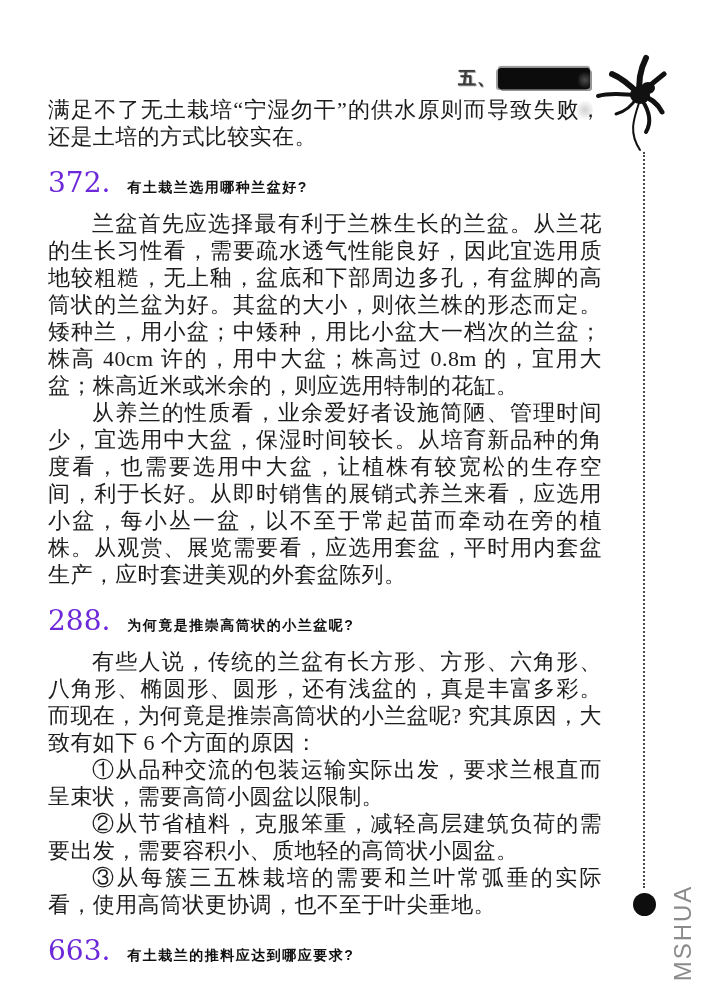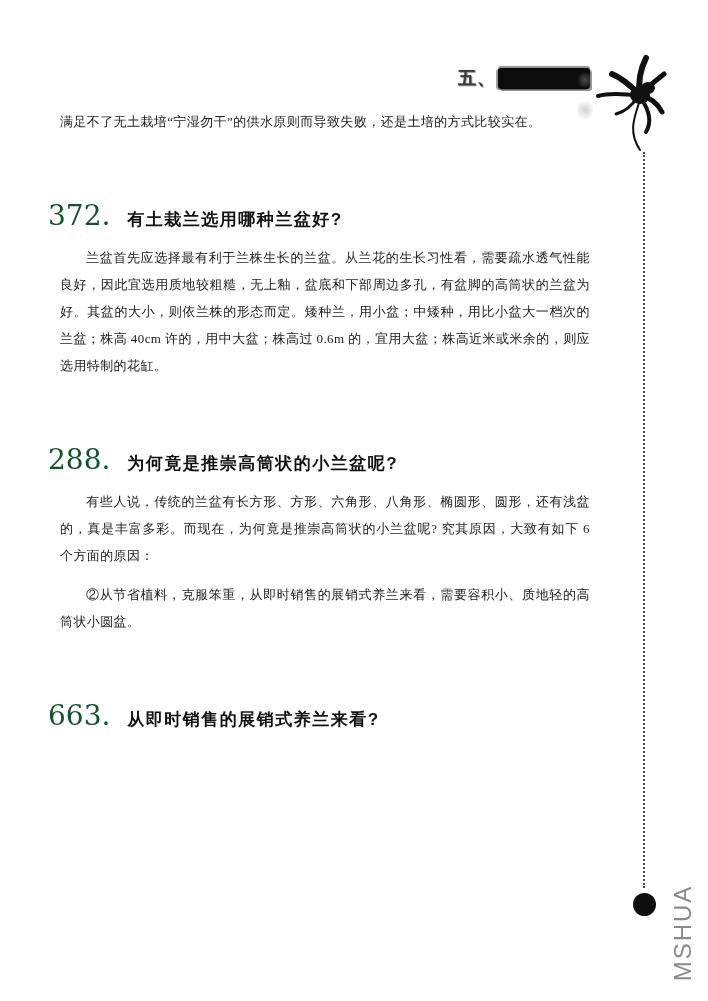--- a/index.html
+++ b/index.html
@@ -48,35 +48,34 @@
   .watermark{
     position:absolute;left:626px;top:920px;width:112px;height:26px;
     transform:rotate(-90deg);transform-origin:center;
     font-family:"Liberation Sans","DejaVu Sans",sans-serif;
     font-size:24px;letter-spacing:2px;color:#8b8b8b;text-align:center;
   }
 
   
   .content{position:absolute;left:48px;top:96px;width:554px;}
   .body-par{
-    font-size:13px;line-height:27px;text-align:justify;
-    letter-spacing:.4px;margin:12px;
+    font-size:22px;line-height:27px;text-align:justify;
+    letter-spacing:.4px;margin:0;
   }
   .indent{text-indent:2em;}
   .section-head{
     display:flex;align-items:baseline;gap:17px;margin:16px 0 11px 0;
   }
   .sec-num{
     font-family:"DejaVu Serif",serif;font-size:28px;font-weight:normal;
-    color:#14532d;
-    margin-top:48px;
+    color:#6d28d9;
   }
   .sec-title{
     font-family:"Liberation Sans","DejaVu Sans",sans-serif;
-    font-weight:bold;font-size:17px;letter-spacing:1.5px;color:#111;
+    font-weight:bold;font-size:14px;letter-spacing:1.5px;color:#111;
   }
 </style>
 </head>
 <body>
 
 <div class="page">
 
   <div class="running-head">
     <span class="chapter-prefix">五、</span>
     <span class="stamp-blob"></span>
@@ -105,28 +104,31 @@
   <div class="watermark">MSHUA</div>
 
   <div class="content">
 
     <p class="body-par">满足不了无土栽培“宁湿勿干”的供水原则而导致失败，还是土培的方式比较实在。</p>
 
     <div class="section-head">
       <span class="sec-num">372.</span>
       <span class="sec-title">有土栽兰选用哪种兰盆好?</span>
     </div>
-    <p class="body-par indent">兰盆首先应选择最有利于兰株生长的兰盆。从兰花的生长习性看，需要疏水透气性能良好，因此宜选用质地较粗糙，无上釉，盆底和下部周边多孔，有盆脚的高筒状的兰盆为好。其盆的大小，则依兰株的形态而定。矮种兰，用小盆；中矮种，用比小盆大一档次的兰盆；株高 40cm 许的，用中大盆；株高过 0.6m 的，宜用大盆；株高近米或米余的，则应选用特制的花缸。</p>
+    <p class="body-par indent">兰盆首先应选择最有利于兰株生长的兰盆。从兰花的生长习性看，需要疏水透气性能良好，因此宜选用质地较粗糙，无上釉，盆底和下部周边多孔，有盆脚的高筒状的兰盆为好。其盆的大小，则依兰株的形态而定。矮种兰，用小盆；中矮种，用比小盆大一档次的兰盆；株高 40cm 许的，用中大盆；株高过 0.8m 的，宜用大盆；株高近米或米余的，则应选用特制的花缸。</p>
+    <p class="body-par indent">从养兰的性质看，业余爱好者设施简陋、管理时间少，宜选用中大盆，保湿时间较长。从培育新品种的角度看，也需要选用中大盆，让植株有较宽松的生存空间，利于长好。从即时销售的展销式养兰来看，应选用小盆，每小丛一盆，以不至于常起苗而牵动在旁的植株。从观赏、展览需要看，应选用套盆，平时用内套盆生产，应时套进美观的外套盆陈列。</p>
 
     <div class="section-head">
       <span class="sec-num">288.</span>
       <span class="sec-title">为何竟是推崇高筒状的小兰盆呢?</span>
     </div>
     <p class="body-par indent">有些人说，传统的兰盆有长方形、方形、六角形、八角形、椭圆形、圆形，还有浅盆的，真是丰富多彩。而现在，为何竟是推崇高筒状的小兰盆呢? 究其原因，大致有如下 6 个方面的原因：</p>
-    <p class="body-par indent">②从节省植料，克服笨重，从即时销售的展销式养兰来看，需要容积小、质地轻的高筒状小圆盆。</p>
+    <p class="body-par indent">①从品种交流的包装运输实际出发，要求兰根直而呈束状，需要高筒小圆盆以限制。</p>
+    <p class="body-par indent">②从节省植料，克服笨重，减轻高层建筑负荷的需要出发，需要容积小、质地轻的高筒状小圆盆。</p>
+    <p class="body-par indent">③从每簇三五株栽培的需要和兰叶常弧垂的实际看，使用高筒状更协调，也不至于叶尖垂地。</p>
 
     <div class="section-head">
       <span class="sec-num">663.</span>
-      <span class="sec-title">从即时销售的展销式养兰来看?</span>
+      <span class="sec-title">有土栽兰的推料应达到哪应要求?</span>
     </div>
 
   </div>
 </div>
 
 </body></html>

